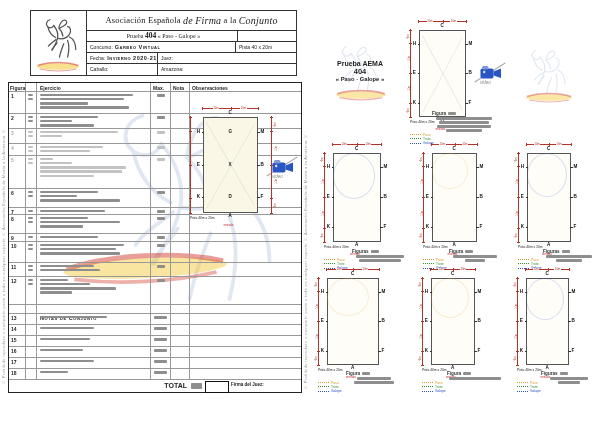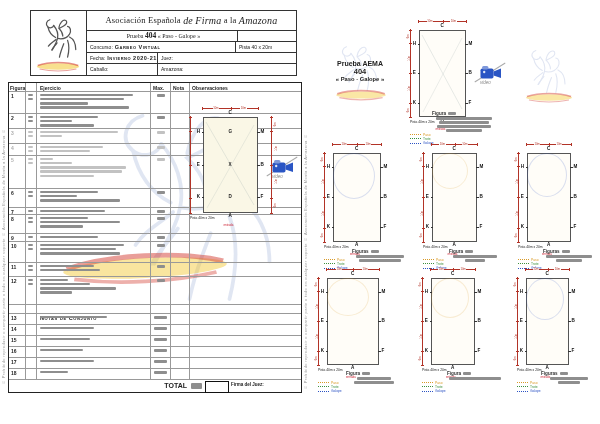--- a/index.html
+++ b/index.html
@@ -190,21 +190,21 @@
             </g>
           </svg></div>
         <div style="position:absolute;left:4px;top:48px;width:46px;height:13px;"><svg viewBox="0 0 100 26" width="100%" height="100%" preserveAspectRatio="none">
             <ellipse cx="50" cy="13" rx="46" ry="6.5" fill="#f2c21d" opacity="0.5"></ellipse>
             <path d="M6,11 C30,3 70,3 94,11" stroke="#d03025" stroke-width="3.2" fill="none" opacity="0.55"></path>
             <path d="M10,18 C35,23 65,23 90,18" stroke="#d03025" stroke-width="2.4" fill="none" opacity="0.45"></path>
           </svg></div>
       </div>
     <div id="hRows">
       <div class="hrow titleRow" style="height:20px;">
-        <span>Asociación Española</span>&nbsp;<i>de</i>&nbsp;<span class="script">Firma</span>&nbsp;<span>a la</span>&nbsp;<span class="script">Amazona</span>
+        <span>Asociación Española</span>&nbsp;<i>de</i>&nbsp;<span class="script">Firma</span>&nbsp;<span>a la</span>&nbsp;<span class="script">Conjunto</span>
       </div>
       <div class="hrow" style="height:11px;">
         <div class="lcell pruebaRow" style="width:150px;justify-content:center;">
           <span>Prueba</span>&nbsp;<b>404</b>&nbsp;<span>« Paso - Galope »</span>
         </div>
         <div class="rcell"></div>
       </div>
       <div class="hrow" style="height:11px;">
         <div class="lcell" style="width:148px;">
           <span class="lbl">Concurso:</span>

